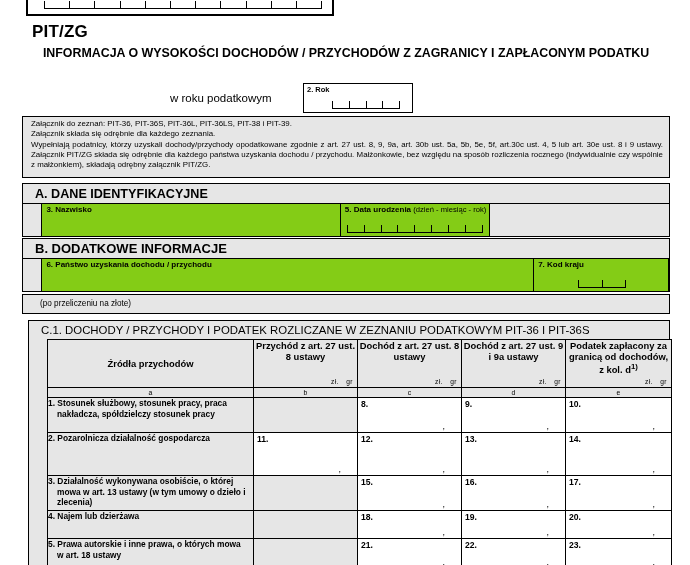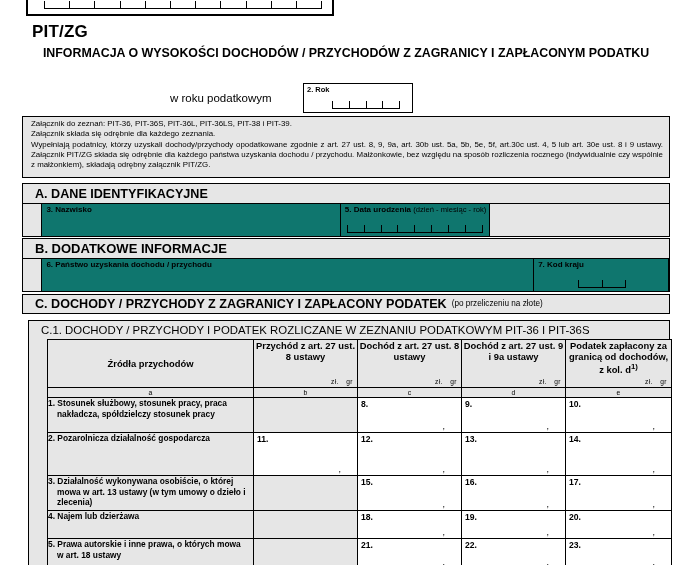--- a/index.html
+++ b/index.html
@@ -123,21 +123,21 @@
     position: absolute;
     border: 1.6px solid #000;
     background: #e6e6e6;
     display: flex;
     padding-left: 20px;
   }
   .rowA { left: 22px; top: 203px; width: 648px; height: 34px; }
   .rowB { left: 22px; top: 258px; width: 648px; height: 34px; }
 
   .cell {
-    background: #0f766e;
+    background: #84cc16;
     border-left: 1.6px solid #000;
     border-right: 1.6px solid #000;
     position: relative;
     margin-left: -1.6px;
   }
   .cell .clbl {
     font-size: 8px; font-weight: bold;
     padding: 1px 0 0 4px;
     white-space: nowrap;
   }
@@ -304,21 +304,20 @@
       <span>Kod kraju</span>
     </div>
     <div class="comb" style="left:44px; width:48px">
       <i></i>
         <i></i>
     </div>
   </div>
 </div>
 
 <div class="secbar secC">
-  <span>C. DOCHODY / PRZYCHODY Z ZAGRANICY I ZAPŁACONY PODATEK</span>
   <span class="sub">(po przeliczeniu na złote)</span>
 </div>
 
 <div class="secbar secC1">C.1. DOCHODY / PRZYCHODY I PODATEK ROZLICZANE W ZEZNANIU PODATKOWYM PIT-36 I PIT-36S</div>
 
 <div class="tblwrap">
   <table class="grid">
     <thead>
       <tr>
         <th class="hd src" style="width:206px">Źródła przychodów</th>

